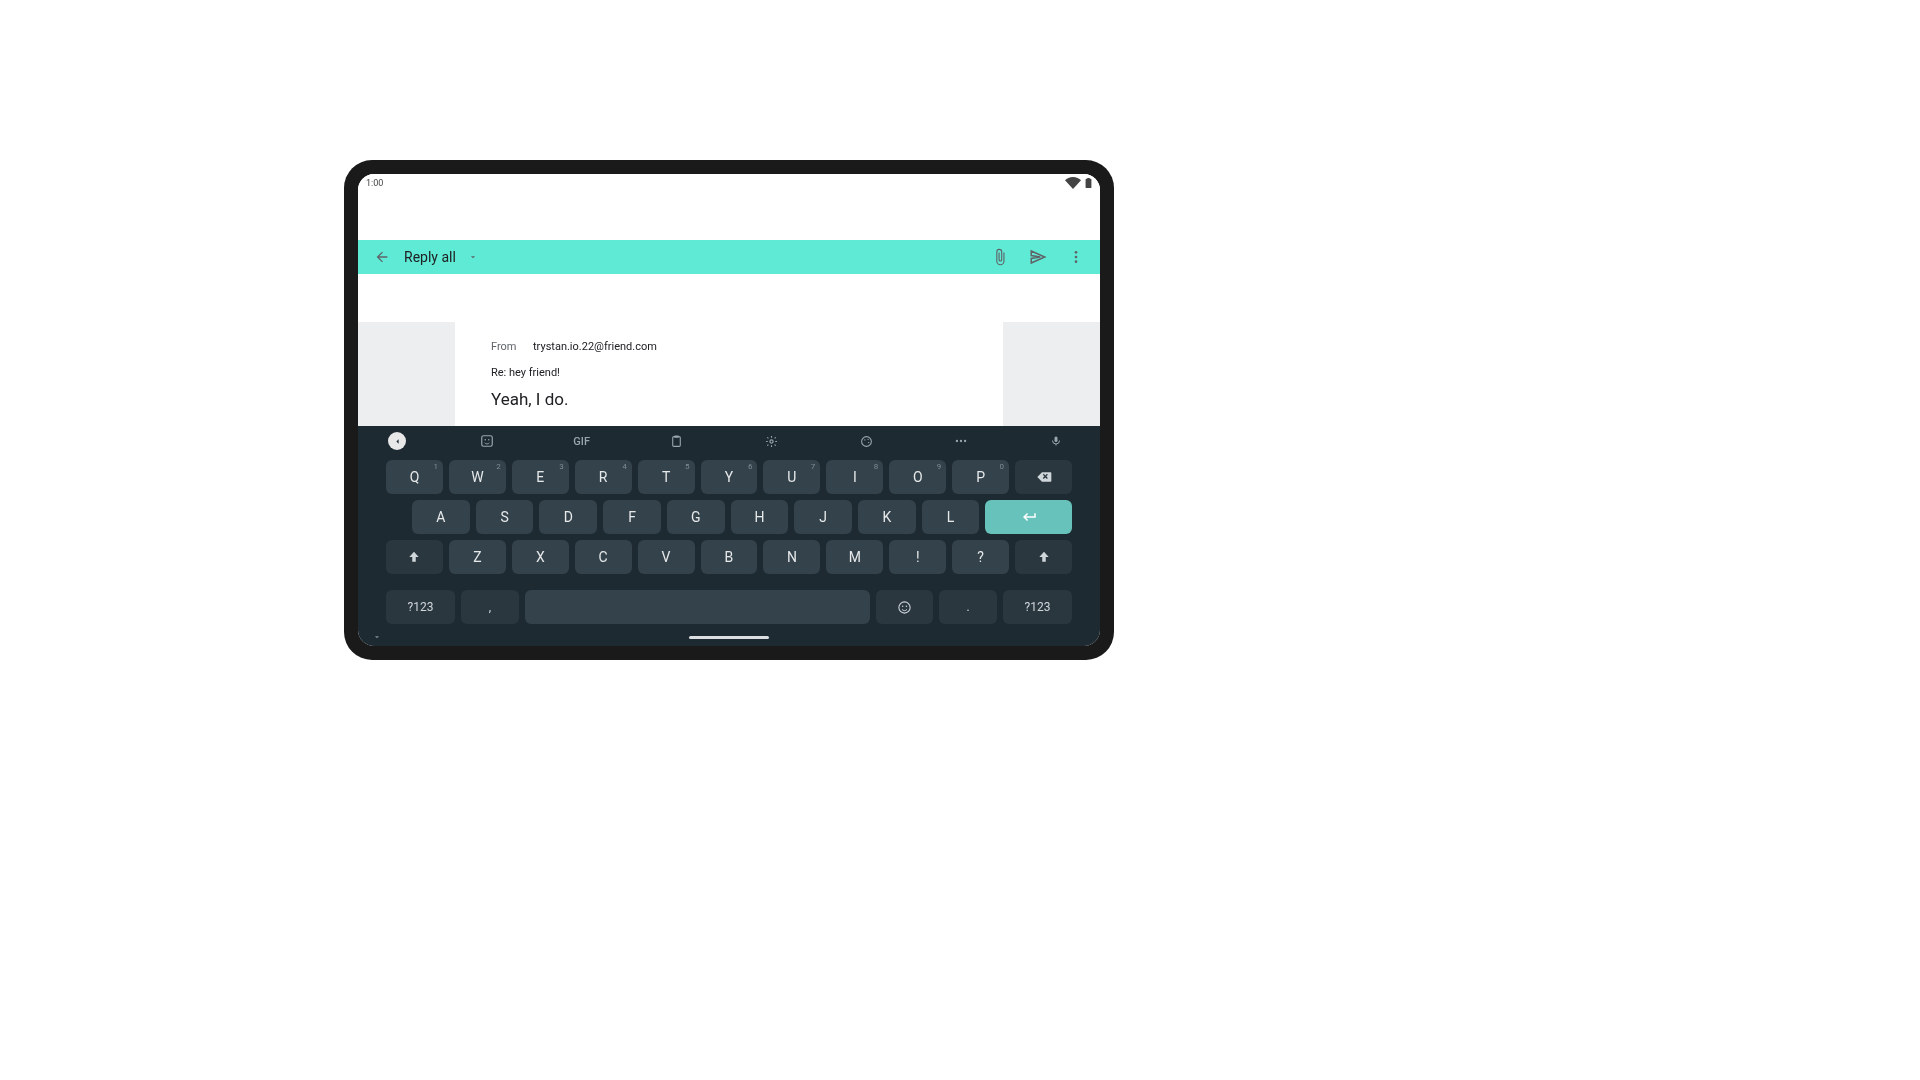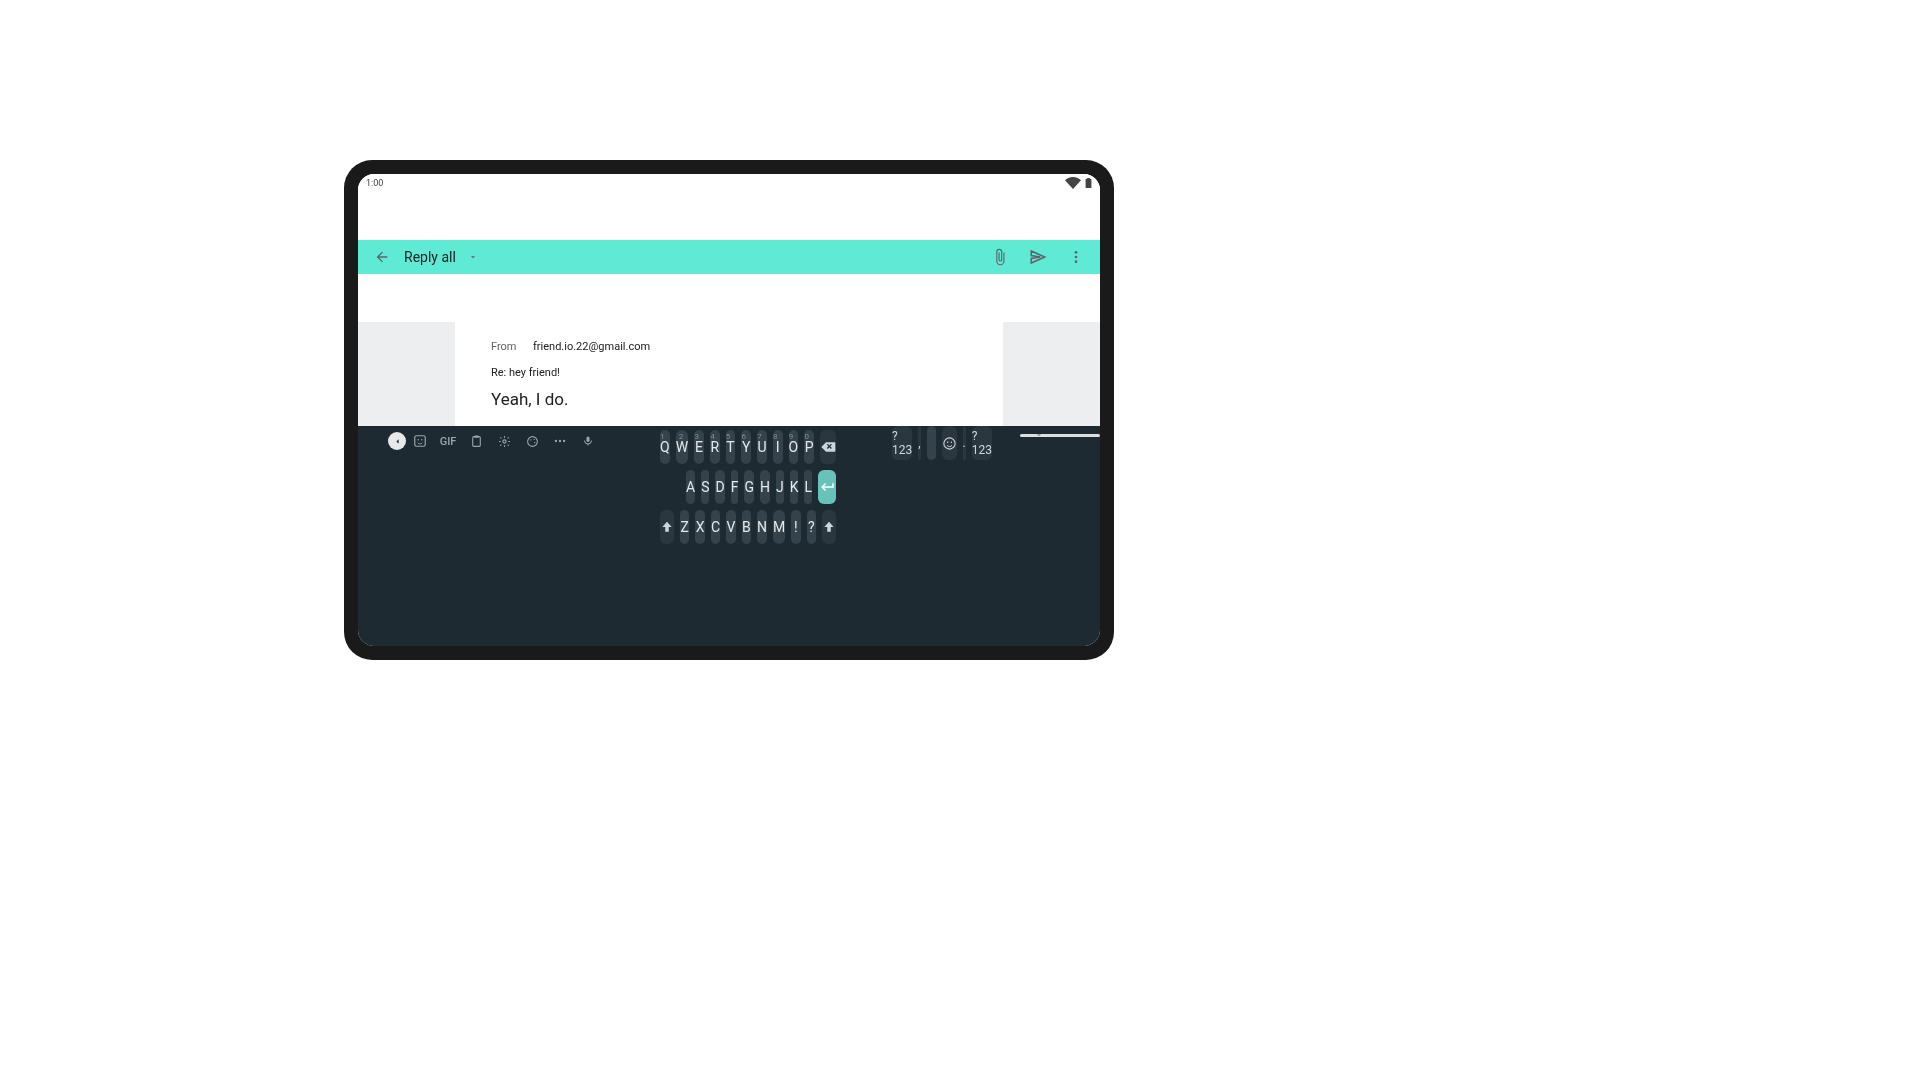--- a/index.html
+++ b/index.html
@@ -93,20 +93,22 @@
   .body-text { font-size:17px; color:#202124;}
   .ellipsis { font-size:11px; color:#5f6368; letter-spacing:1px;}
 
   
   .keyboard {
     position:absolute;
     left:0; right:0; bottom:0;
     height: 220px;
     background: #1e2a32;
     display:flex;
+    flex-direction:column;
+    text-align:right;
   }
   .kb-toolbar {
     height: 30px;
     display:flex; align-items:center;
     padding: 0 30px;
     gap: 0;
     justify-content: space-between;
   }
   .kb-tool {
     width:28px; height:22px; display:flex; align-items:center; justify-content:center;
@@ -201,21 +203,21 @@
               <circle cx="12" cy="19" r="2" fill="#5f6368"></circle>
             </svg>
         </span>
       </div>
     </div>
 
     <div class="content-area">
       <div class="compose-card">
         <div class="field-row">
           <span class="field-label">From</span>
-          <span>friend.io.22@gmail.com</span>
+          <span>trystan.io.22@friend.com</span>
         </div>
         <div class="subject">Re: hey friend!</div>
         <div class="body-text">Yeah, I do.</div>
         <div class="ellipsis">…</div>
       </div>
     </div>
 
     <div class="keyboard">
       <div class="kb-toolbar">
         <span class="kb-tool circle">

